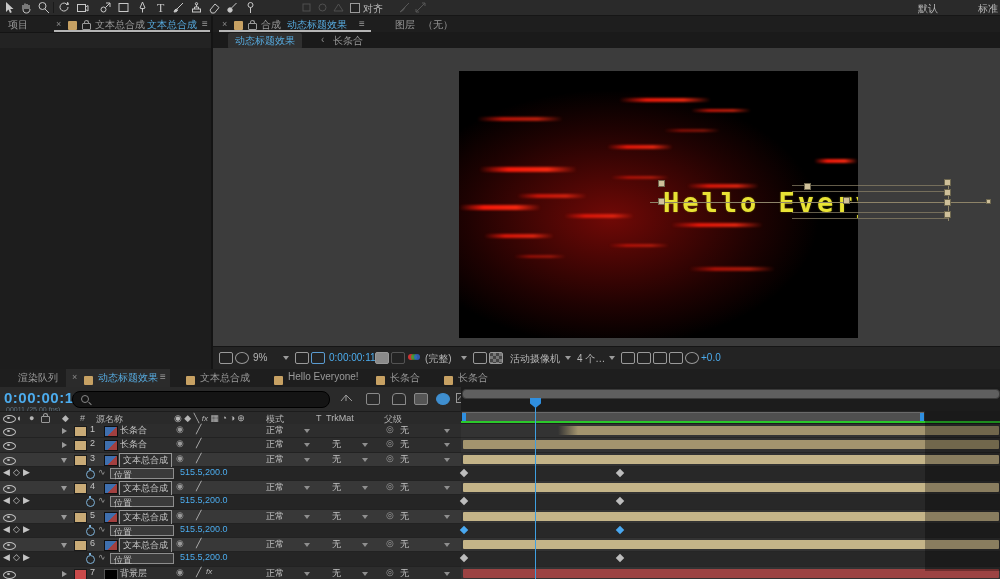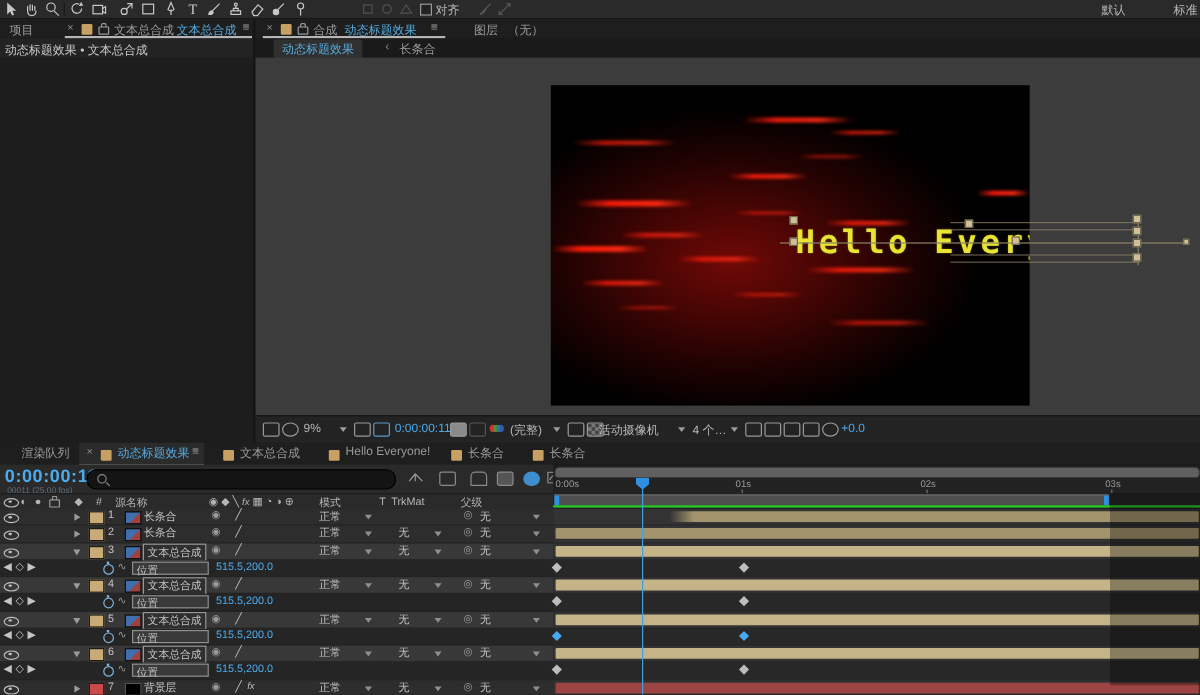--- a/index.html
+++ b/index.html
@@ -188,23 +188,20 @@
   <div class="abs tabstrip" style="left:0;top:16px;width:212px;height:16px;">
     <span class="ptab" style="left:8px">项目</span>
     <span class="ptab" style="left:56px"><span class="tabx">×</span></span>
     <span class="ptab" style="left:68px;top:4px"><span class="cicon"></span></span>
     <span class="ptab" style="left:82px;top:5px"><span class="lock"></span></span>
     <span class="ptab" style="left:95px">文本总合成</span>
     <span class="ptab active" style="left:147px">文本总合成</span>
     <span class="ptab" style="left:202px"><span class="menu-ic">≡</span></span>
     <div class="underline" style="left:54px;width:156px"></div>
   </div>
-  <div class="abs" style="left:0;top:32px;width:212px;height:16px;background:#232323;border-bottom:1px solid #1a1a1a">
-    <span class="abs" style="left:4px;top:3px;color:#c8c8c8">动态标题效果 • 文本总合成</span>
-  </div>
   <div class="abs" style="left:0;top:48px;width:212px;height:321px;background:#1d1d1d"></div>
   <div class="abs" style="left:211px;top:16px;width:2px;height:353px;background:#141414"></div>
 
   <div class="abs tabstrip" style="left:213px;top:16px;width:787px;height:16px;">
     <span class="ptab" style="left:9px"><span class="tabx">×</span></span>
     <span class="ptab" style="left:21px;top:4px"><span class="cicon"></span></span>
     <span class="ptab" style="left:35px;top:5px"><span class="lock"></span></span>
     <span class="ptab" style="left:48px">合成</span>
     <span class="ptab active" style="left:74px">动态标题效果</span>
     <span class="ptab" style="left:146px"><span class="menu-ic">≡</span></span>
@@ -273,21 +270,21 @@
       <svg width="14" height="10">
           <circle cx="4" cy="5" r="3" fill="#c33"></circle>
           <circle cx="7" cy="5" r="3" fill="#3a3" opacity=".8"></circle>
           <circle cx="10" cy="5" r="3" fill="#36c" opacity=".8"></circle>
         </svg>
     </div>
     <span class="vtxt" style="left:212px">(完整)</span>
     <div class="chev" style="left:248px;top:9px"></div>
     <div class="vicon" style="left:260px"></div>
     <div class="vicon" style="left:276px;background:repeating-conic-gradient(#777 0 25%,#444 0 50%) 0 0/6px 6px"></div>
-    <span class="vtxt" style="left:286px">活动摄像机</span>
+    <span class="vtxt" style="left:297px">活动摄像机</span>
     <div class="chev" style="left:352px;top:9px"></div>
     <span class="vtxt" style="left:364px">4 个…</span>
     <div class="chev" style="left:396px;top:9px"></div>
     <div class="vicon" style="left:408px"></div>
     <div class="vicon" style="left:424px"></div>
     <div class="vicon" style="left:440px"></div>
     <div class="vicon" style="left:456px"></div>
     <div class="vicon" style="left:472px;border-radius:50%"></div>
     <span class="vtxt blue" style="left:488px">+0.0</span>
   </div>
@@ -505,29 +502,20 @@
         <div class="chev-s" style="left:362px"></div>
         <span style="left:386px;color:#9a9a9a">◎</span>
         <span style="left:400px">无</span>
         <div class="chev-s" style="left:444px"></div>
       </div>
     </div>
   </div>
 
   <div id="tl-right" class="abs">
     <div id="tnav"></div>
-    <div id="ruler">
-      <span class="rl" style="left:2px">0:00s</span>
-      <span class="rl" style="left:152px">01s</span>
-      <span class="rl" style="left:306px">02s</span>
-      <span class="rl" style="left:460px">03s</span>
-      <div class="rtick" style="left:157px"></div>
-      <div class="rtick" style="left:311px"></div>
-      <div class="rtick" style="left:465px"></div>
-    </div>
     <div id="workarea">
       <div id="wabar">
         <div class="wacap" style="left:0"></div>
         <div class="wacap" style="right:0"></div>
       </div>
     </div>
     <div id="cacheline"></div>
 
     <div id="rows-right">
       <div class="trow">

